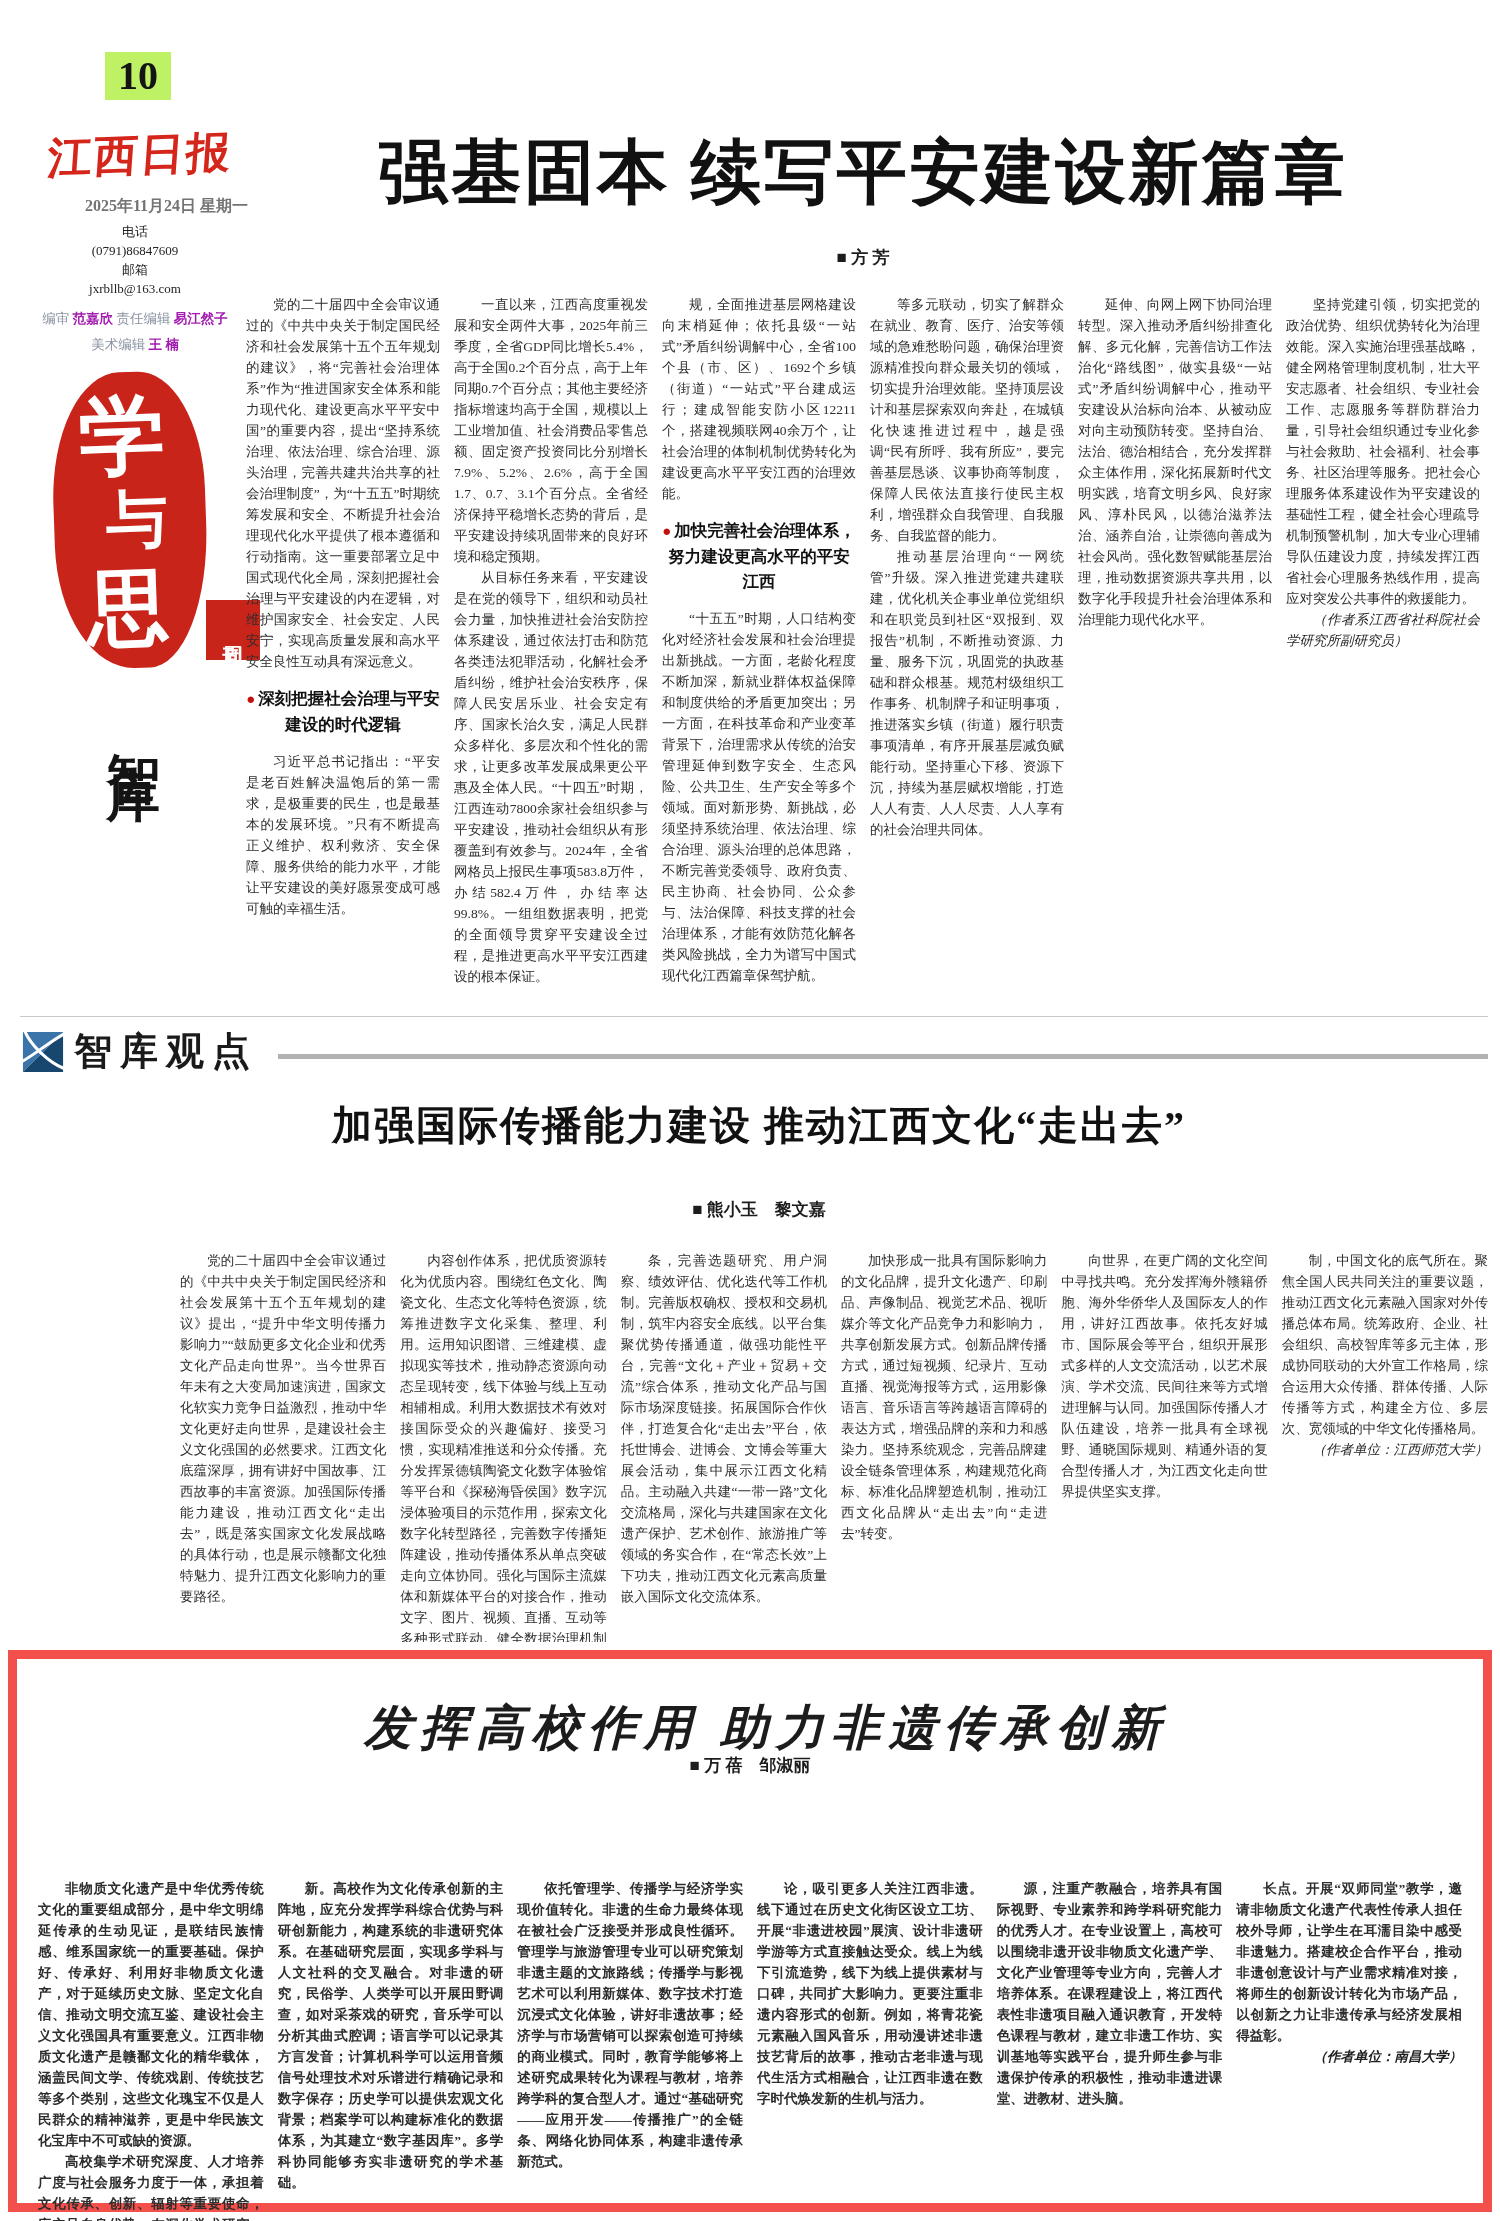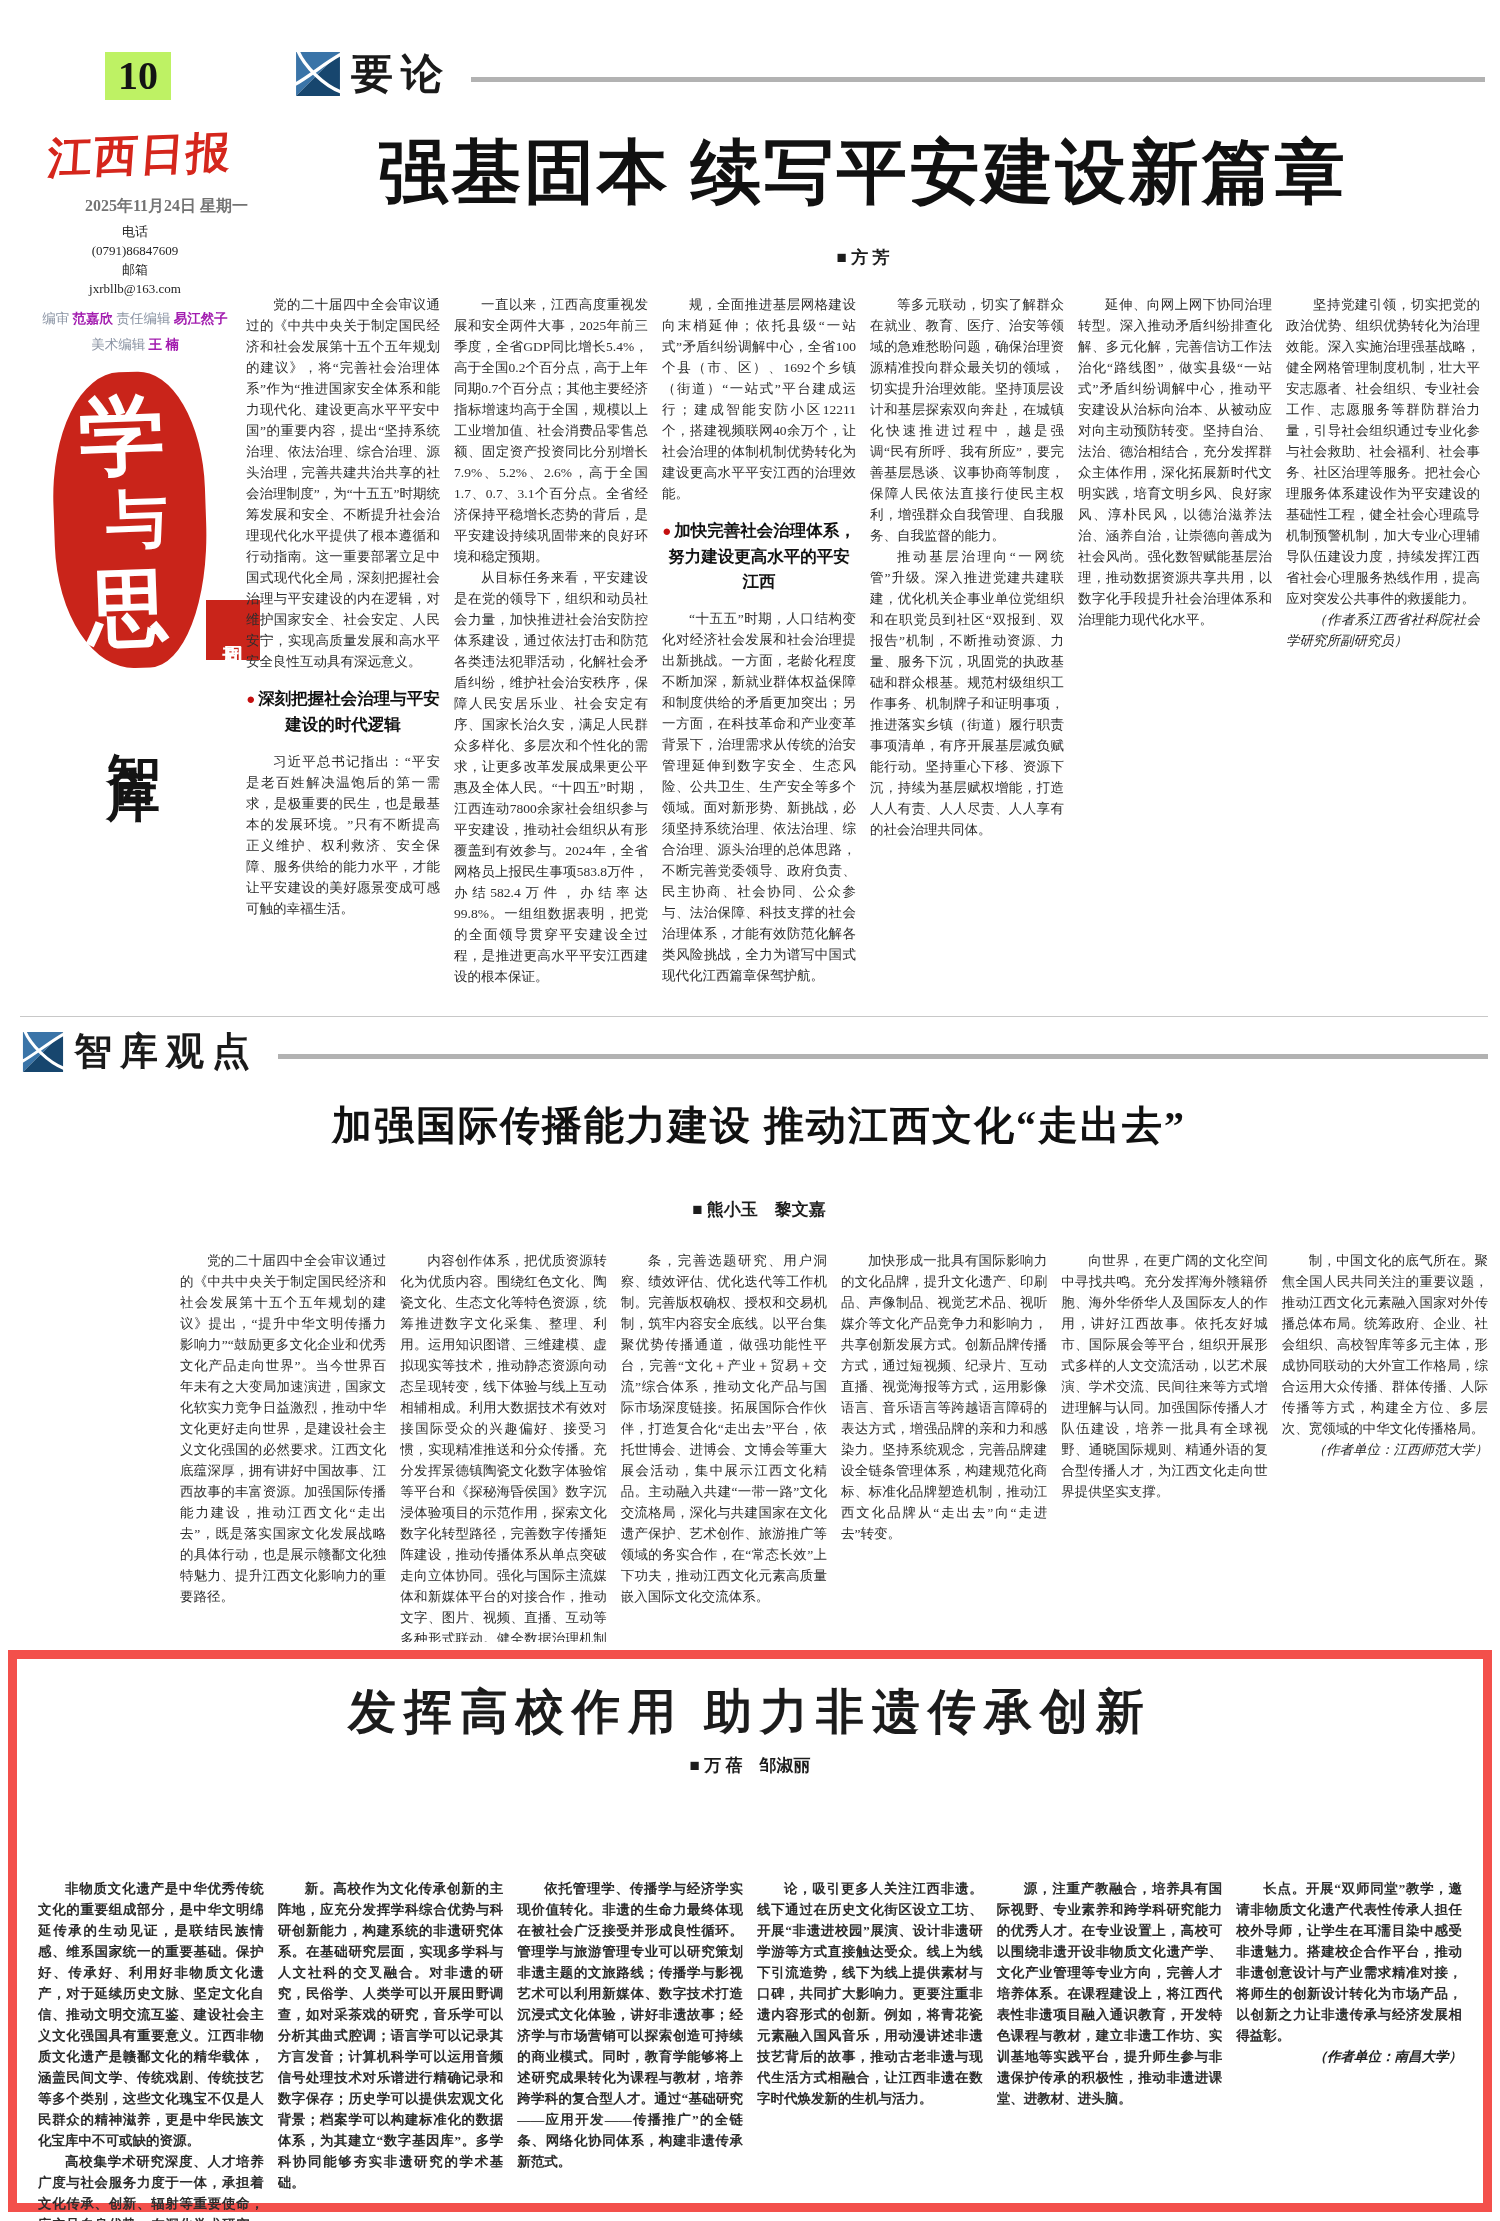--- a/index.html
+++ b/index.html
@@ -97,32 +97,20 @@
     <span class="ed-name">王 楠</span>
   </div>
   <div class="abs seal">
     <span class="s1">学</span>
     <span class="s2">与</span>
     <span class="s3">思</span>
   </div>
   <div class="abs weekan">周刊</div>
   <div class="abs zhiku">智库</div>
 
-  <div class="abs kicker kicker1">
-    <span class="kicker-icon">
-      <svg width="46" height="46" viewBox="0 0 44 44">
-        <polygon points="1,1 43,1 1,43" fill="#3a74a8"></polygon>
-        <polygon points="43,1 43,43 1,43" fill="#17466e"></polygon>
-        <path d="M-2,33 C12,26 30,10 46,2" stroke="#ffffff" stroke-width="3.2" fill="none"></path>
-        <path d="M2,-2 C8,14 28,34 46,40" stroke="#ffffff" stroke-width="3.2" fill="none"></path>
-      </svg>
-    </span>
-    <span class="kicker-text">要论</span>
-    <span class="kicker-rule"></span>
-  </div>
   <h1 class="abs headline1" style="margin:0;">强基固本  续写平安建设新篇章</h1>
   <div class="abs byline byline1">■ 方 芳</div>
   <div class="abs cols cols1">
       <div class="col">
         <div class="blk p">党的二十届四中全会审议通过的《中共中央关于制定国民经济和社会发展第十五个五年规划的建议》，将“完善社会治理体系”作为“推进国家安全体系和能力现代化、建设更高水平平安中国”的重要内容，提出“坚持系统治理、依法治理、综合治理、源头治理，完善共建共治共享的社会治理制度”，为“十五五”时期统筹发展和安全、不断提升社会治理现代化水平提供了根本遵循和行动指南。这一重要部署立足中国式现代化全局，深刻把握社会治理与平安建设的内在逻辑，对维护国家安全、社会安定、人民安宁，实现高质量发展和高水平安全良性互动具有深远意义。</div>
         <div class="blk subhead"><span class="dot">●</span>深刻把握社会治理与平安建设的时代逻辑</div>
         <div class="blk p">习近平总书记指出：“平安是老百姓解决温饱后的第一需求，是极重要的民生，也是最基本的发展环境。”只有不断提高正义维护、权利救济、安全保障、服务供给的能力水平，才能让平安建设的美好愿景变成可感可触的幸福生活。</div>
       </div>
       <div class="col">
         <div class="blk p">一直以来，江西高度重视发展和安全两件大事，2025年前三季度，全省GDP同比增长5.4%，高于全国0.2个百分点，高于上年同期0.7个百分点；其他主要经济指标增速均高于全国，规模以上工业增加值、社会消费品零售总额、固定资产投资同比分别增长7.9%、5.2%、2.6%，高于全国1.7、0.7、3.1个百分点。全省经济保持平稳增长态势的背后，是平安建设持续巩固带来的良好环境和稳定预期。</div>
@@ -178,21 +166,21 @@
       <div class="col">
         <div class="blk p">向世界，在更广阔的文化空间中寻找共鸣。充分发挥海外赣籍侨胞、海外华侨华人及国际友人的作用，讲好江西故事。依托友好城市、国际展会等平台，组织开展形式多样的人文交流活动，以艺术展演、学术交流、民间往来等方式增进理解与认同。加强国际传播人才队伍建设，培养一批具有全球视野、通晓国际规则、精通外语的复合型传播人才，为江西文化走向世界提供坚实支撑。</div>
       </div>
       <div class="col">
         <div class="blk p">制，中国文化的底气所在。聚焦全国人民共同关注的重要议题，推动江西文化元素融入国家对外传播总体布局。统筹政府、企业、社会组织、高校智库等多元主体，形成协同联动的大外宣工作格局，综合运用大众传播、群体传播、人际传播等方式，构建全方位、多层次、宽领域的中华文化传播格局。</div>
         <div class="blk attribution al-right">（作者单位：江西师范大学）</div>
       </div>
     </div>
 
   <div class="abs redbox"></div>
-  <h2 class="abs headline3" style="margin:0;">发挥高校作用  助力非遗传承创新</h2>
+  <h2 class="abs headline3" style="margin:16px;font-style:italic;">发挥高校作用  助力非遗传承创新</h2>
   <div class="abs byline byline3">■ 万 蓓　邹淑丽</div>
   <div class="abs cols cols3">
       <div class="col">
         <div class="blk p">非物质文化遗产是中华优秀传统文化的重要组成部分，是中华文明绵延传承的生动见证，是联结民族情感、维系国家统一的重要基础。保护好、传承好、利用好非物质文化遗产，对于延续历史文脉、坚定文化自信、推动文明交流互鉴、建设社会主义文化强国具有重要意义。江西非物质文化遗产是赣鄱文化的精华载体，涵盖民间文学、传统戏剧、传统技艺等多个类别，这些文化瑰宝不仅是人民群众的精神滋养，更是中华民族文化宝库中不可或缺的资源。</div>
         <div class="blk p">高校集学术研究深度、人才培养广度与社会服务力度于一体，承担着文化传承、创新、辐射等重要使命，应立足自身优势，在深化学术研究、创新传播路径、服务社会生产等方面发力，为江西非遗注入时代活力，助力文化强省建设。</div>
       </div>
       <div class="col">
         <div class="blk p">新。高校作为文化传承创新的主阵地，应充分发挥学科综合优势与科研创新能力，构建系统的非遗研究体系。在基础研究层面，实现多学科与人文社科的交叉融合。对非遗的研究，民俗学、人类学可以开展田野调查，如对采茶戏的研究，音乐学可以分析其曲式腔调；语言学可以记录其方言发音；计算机科学可以运用音频信号处理技术对乐谱进行精确记录和数字保存；历史学可以提供宏观文化背景；档案学可以构建标准化的数据体系，为其建立“数字基因库”。多学科协同能够夯实非遗研究的学术基础。</div>
       </div>
       <div class="col">

